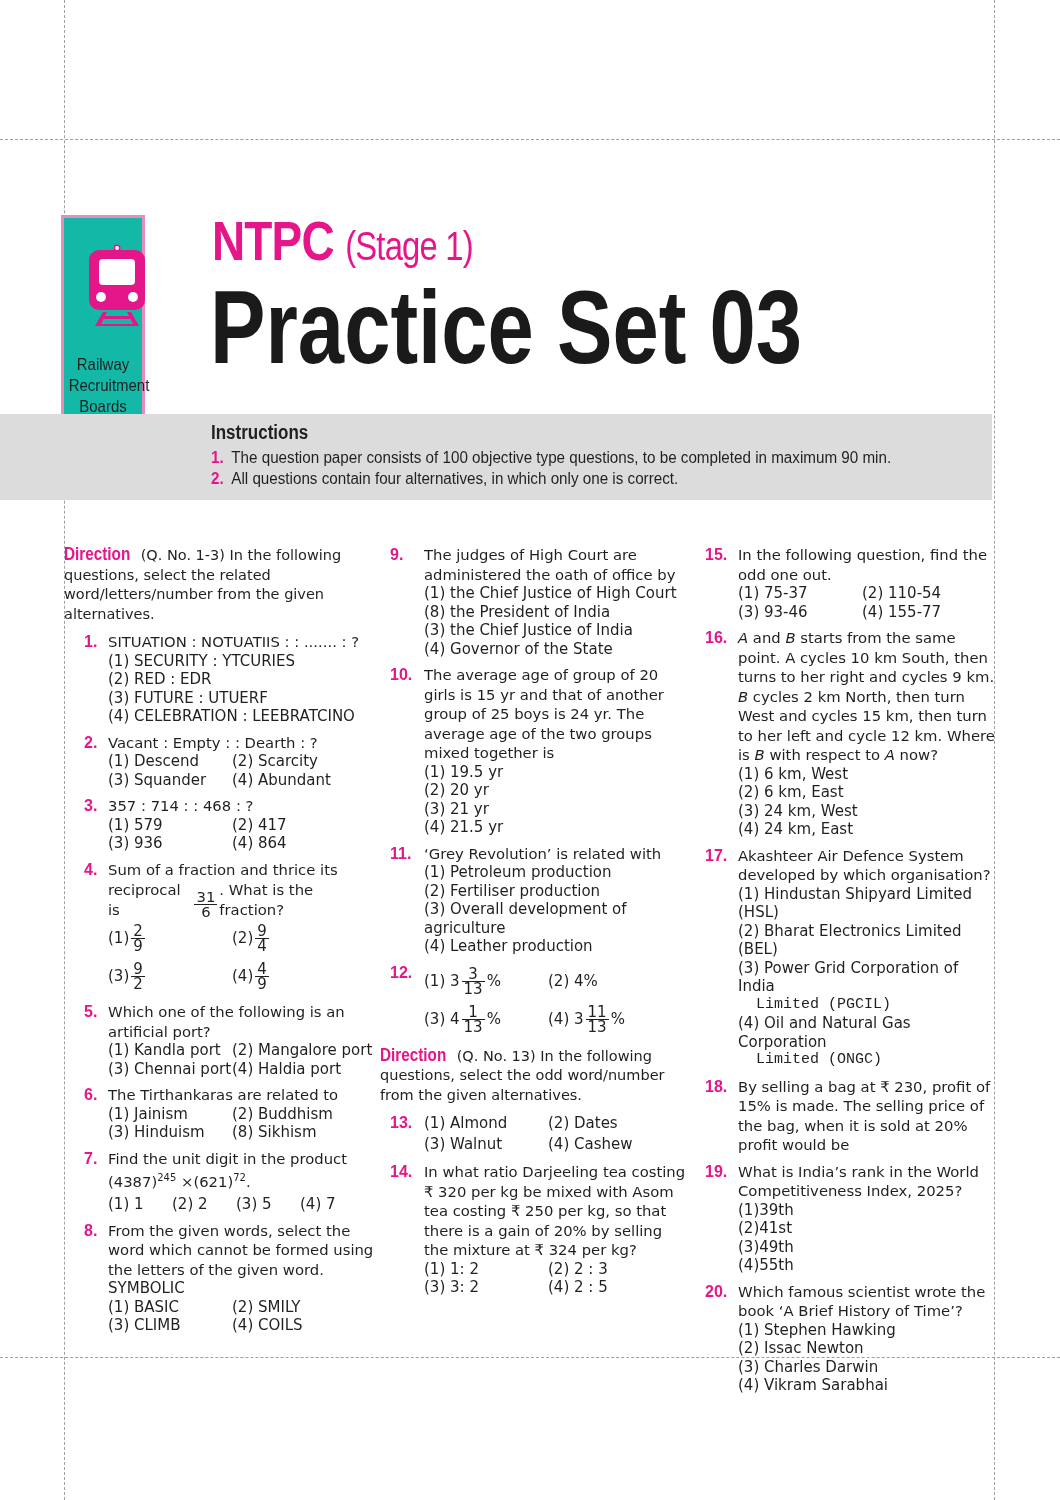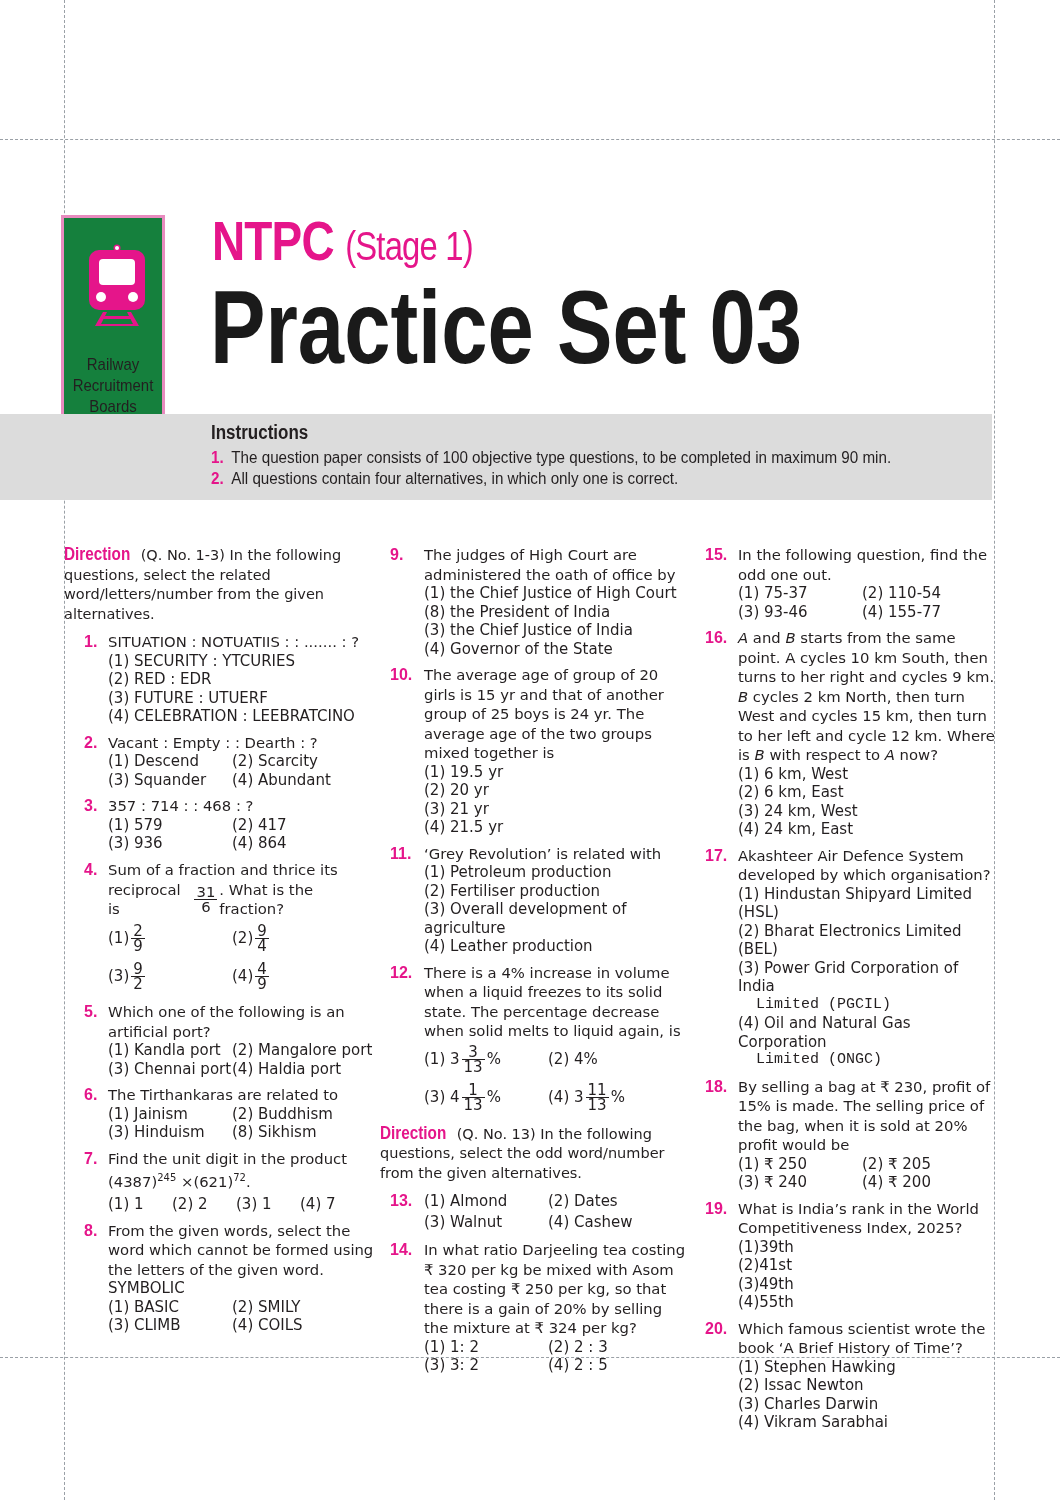--- a/index.html
+++ b/index.html
@@ -1,22 +1,22 @@
 <!DOCTYPE html>
 <html><head>
 <meta charset="utf-8">
 <style>
   html, body { margin:0; padding:0; background:#ffffff; }
   body { width:1060px; height:1500px; position:relative; overflow:hidden;
          font-family:"DejaVu Sans", sans-serif; color:#231f20; }
   .crop-h { position:absolute; left:0; width:1060px; height:0; border-top:1.5px dashed #9aa0a6; }
   .crop-v { position:absolute; top:0; height:1500px; width:0; border-left:1.5px dashed #9aa0a6; }
 
-  .logo-box { position:absolute; left:61px; top:215px; width:104px; height:223px;
-              border:3px solid #e88bbf; background:#15803d; box-sizing:border-box; }
+  .logo-box { position:absolute; left:61px; top:215px; width:84px; height:223px;
+              border:3px solid #e88bbf; background:#14b8a6; box-sizing:border-box; }
   .logo-box svg { position:absolute; left:21px; top:26px; }
   .logo-text { position:absolute; left:0; right:0; top:136px; text-align:center;
                font-family:"Liberation Sans", sans-serif; font-size:17px; line-height:21px;
                color:#231f20; transform:scaleX(0.88); }
 
   .title-ntpc { position:absolute; left:212px; top:208px; font-family:"Liberation Sans", sans-serif;
                 font-weight:bold; font-size:56px; color:#e5158a; letter-spacing:-1px;
                 transform:scaleX(0.82); transform-origin:left top; white-space:nowrap; }
   .title-ntpc .stage { font-weight:normal; font-size:40px; margin-left:14px; }
   .title-main { position:absolute; left:210px; top:272px; font-family:"Liberation Sans", sans-serif;
@@ -137,21 +137,21 @@
       <span>(1) 579</span>
       <span>(2) 417</span>
       <span>(3) 936</span>
       <span>(4) 864</span>
     </div>
   </div>
 
   <div class="q">
     <span class="qn">4.</span>
     <div class="stem">Sum of a fraction and thrice its</div>
-    <div class="stem" style="display:flex;align-items:center;height:40px;">
+    <div class="stem" style="display:flex;align-items:flex-end;height:40px;">
       <span>reciprocal is</span>
       <span class="frac">
           <span class="num">31</span>
           <span class="den">6</span>
         </span>
       <span>. What is the fraction?</span>
     </div>
     <div class="opts opt-grid">
       <span class="fracopt">
           <span>(1)</span>
@@ -206,21 +206,21 @@
     </div>
   </div>
 
   <div class="q">
     <span class="qn">7.</span>
     <div class="stem">Find the unit digit in the product</div>
     <div class="stem"><span>(4387)</span><sup>245</sup> <span>×</span><span>(621)</span><sup>72</sup><span>.</span></div>
     <div class="opts opt-grid4" style="margin-top:4px;">
       <span>(1) 1</span>
       <span>(2) 2</span>
-      <span>(3) 1</span>
+      <span>(3) 5</span>
       <span>(4) 7</span>
     </div>
   </div>
 
   <div class="q">
     <span class="qn">8.</span>
     <div class="stem">From the given words, select the word which cannot be formed using the letters of the given word.</div>
     <div class="opts">SYMBOLIC</div>
     <div class="opts opt-grid">
       <span>(1) BASIC</span>
@@ -260,21 +260,20 @@
     <div class="opts opt-list">
       <span class="o">(1) Petroleum production</span>
       <span class="o">(2) Fertiliser production</span>
       <span class="o">(3) Overall development of agriculture</span>
       <span class="o">(4) Leather production</span>
     </div>
   </div>
 
   <div class="q">
     <span class="qn">12.</span>
-    <div class="stem">There is a 4% increase in volume when a liquid freezes to its solid state. The percentage decrease when solid melts to liquid again, is</div>
     <div class="opts opt-grid">
       <span class="fracopt">
           <span>(1) 3</span>
           <span class="frac">
             <span class="num">3</span>
             <span class="den">13</span>
           </span>
           <span>%</span>
         </span>
       <span class="fracopt">
@@ -359,26 +358,20 @@
       <span class="o">(3) Power Grid Corporation of India</span>
       <span class="o indent">Limited (PGCIL)</span>
       <span class="o">(4) Oil and Natural Gas Corporation</span>
       <span class="o indent">Limited (ONGC)</span>
     </div>
   </div>
 
   <div class="q">
     <span class="qn">18.</span>
     <div class="stem">By selling a bag at ₹ 230, profit of 15% is made. The selling price of the bag, when it is sold at 20% profit would be</div>
-    <div class="opts opt-grid">
-      <span>(1) ₹ 250</span>
-      <span>(2) ₹ 205</span>
-      <span>(3) ₹ 240</span>
-      <span>(4) ₹ 200</span>
-    </div>
   </div>
 
   <div class="q">
     <span class="qn">19.</span>
     <div class="stem">What is India’s rank in the World Competitiveness Index, 2025?</div>
     <div class="opts opt-list">
       <span class="o">(1)39th</span>
       <span class="o">(2)41st</span>
       <span class="o">(3)49th</span>
       <span class="o">(4)55th</span>

